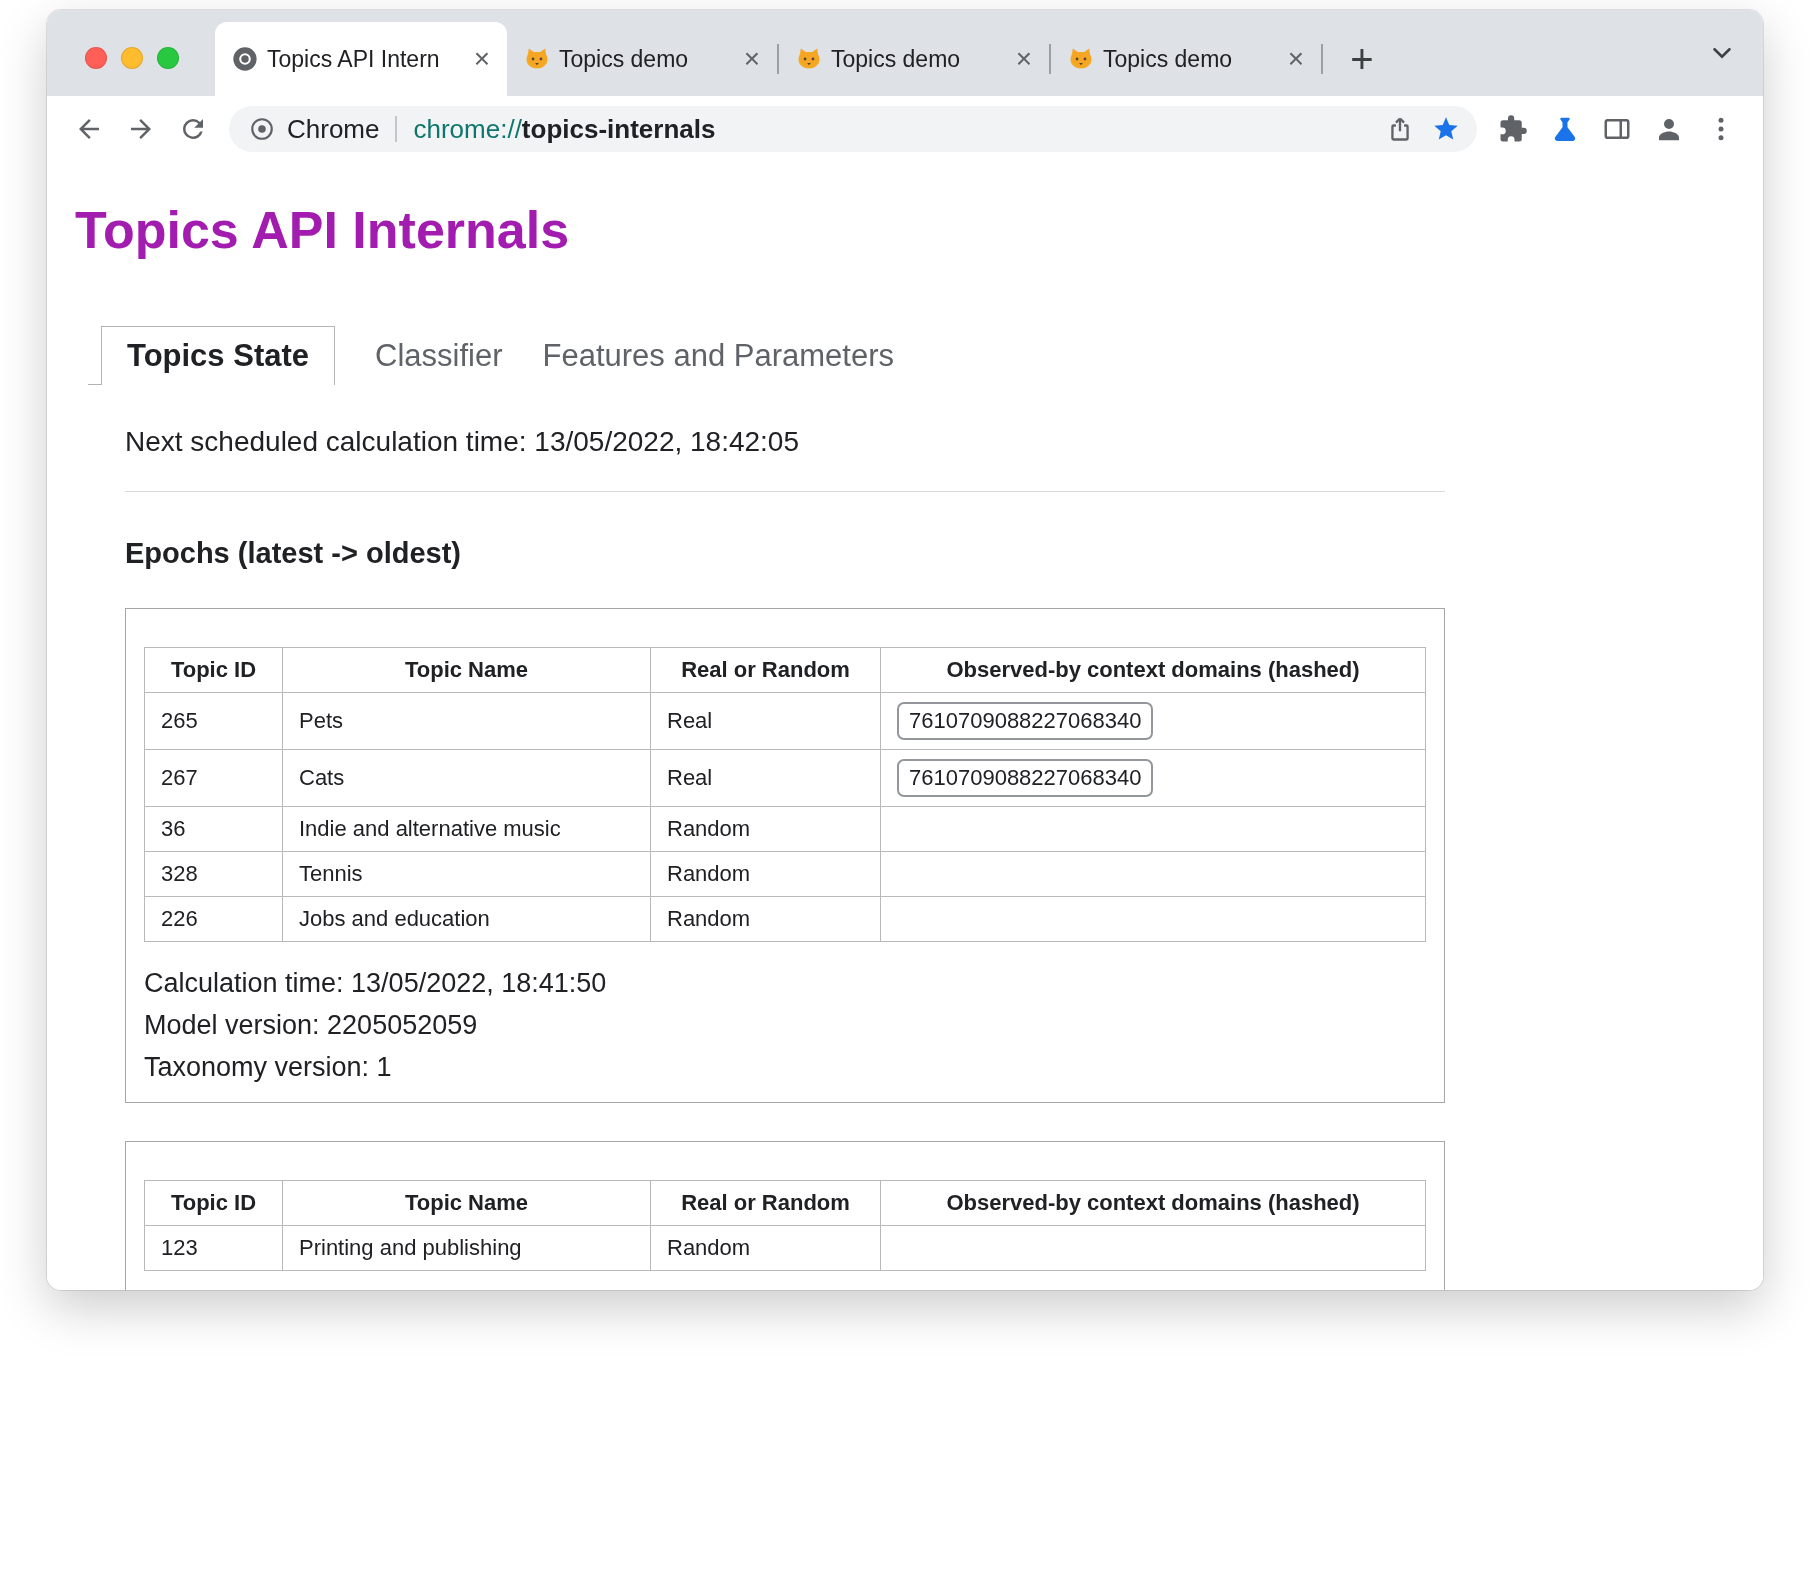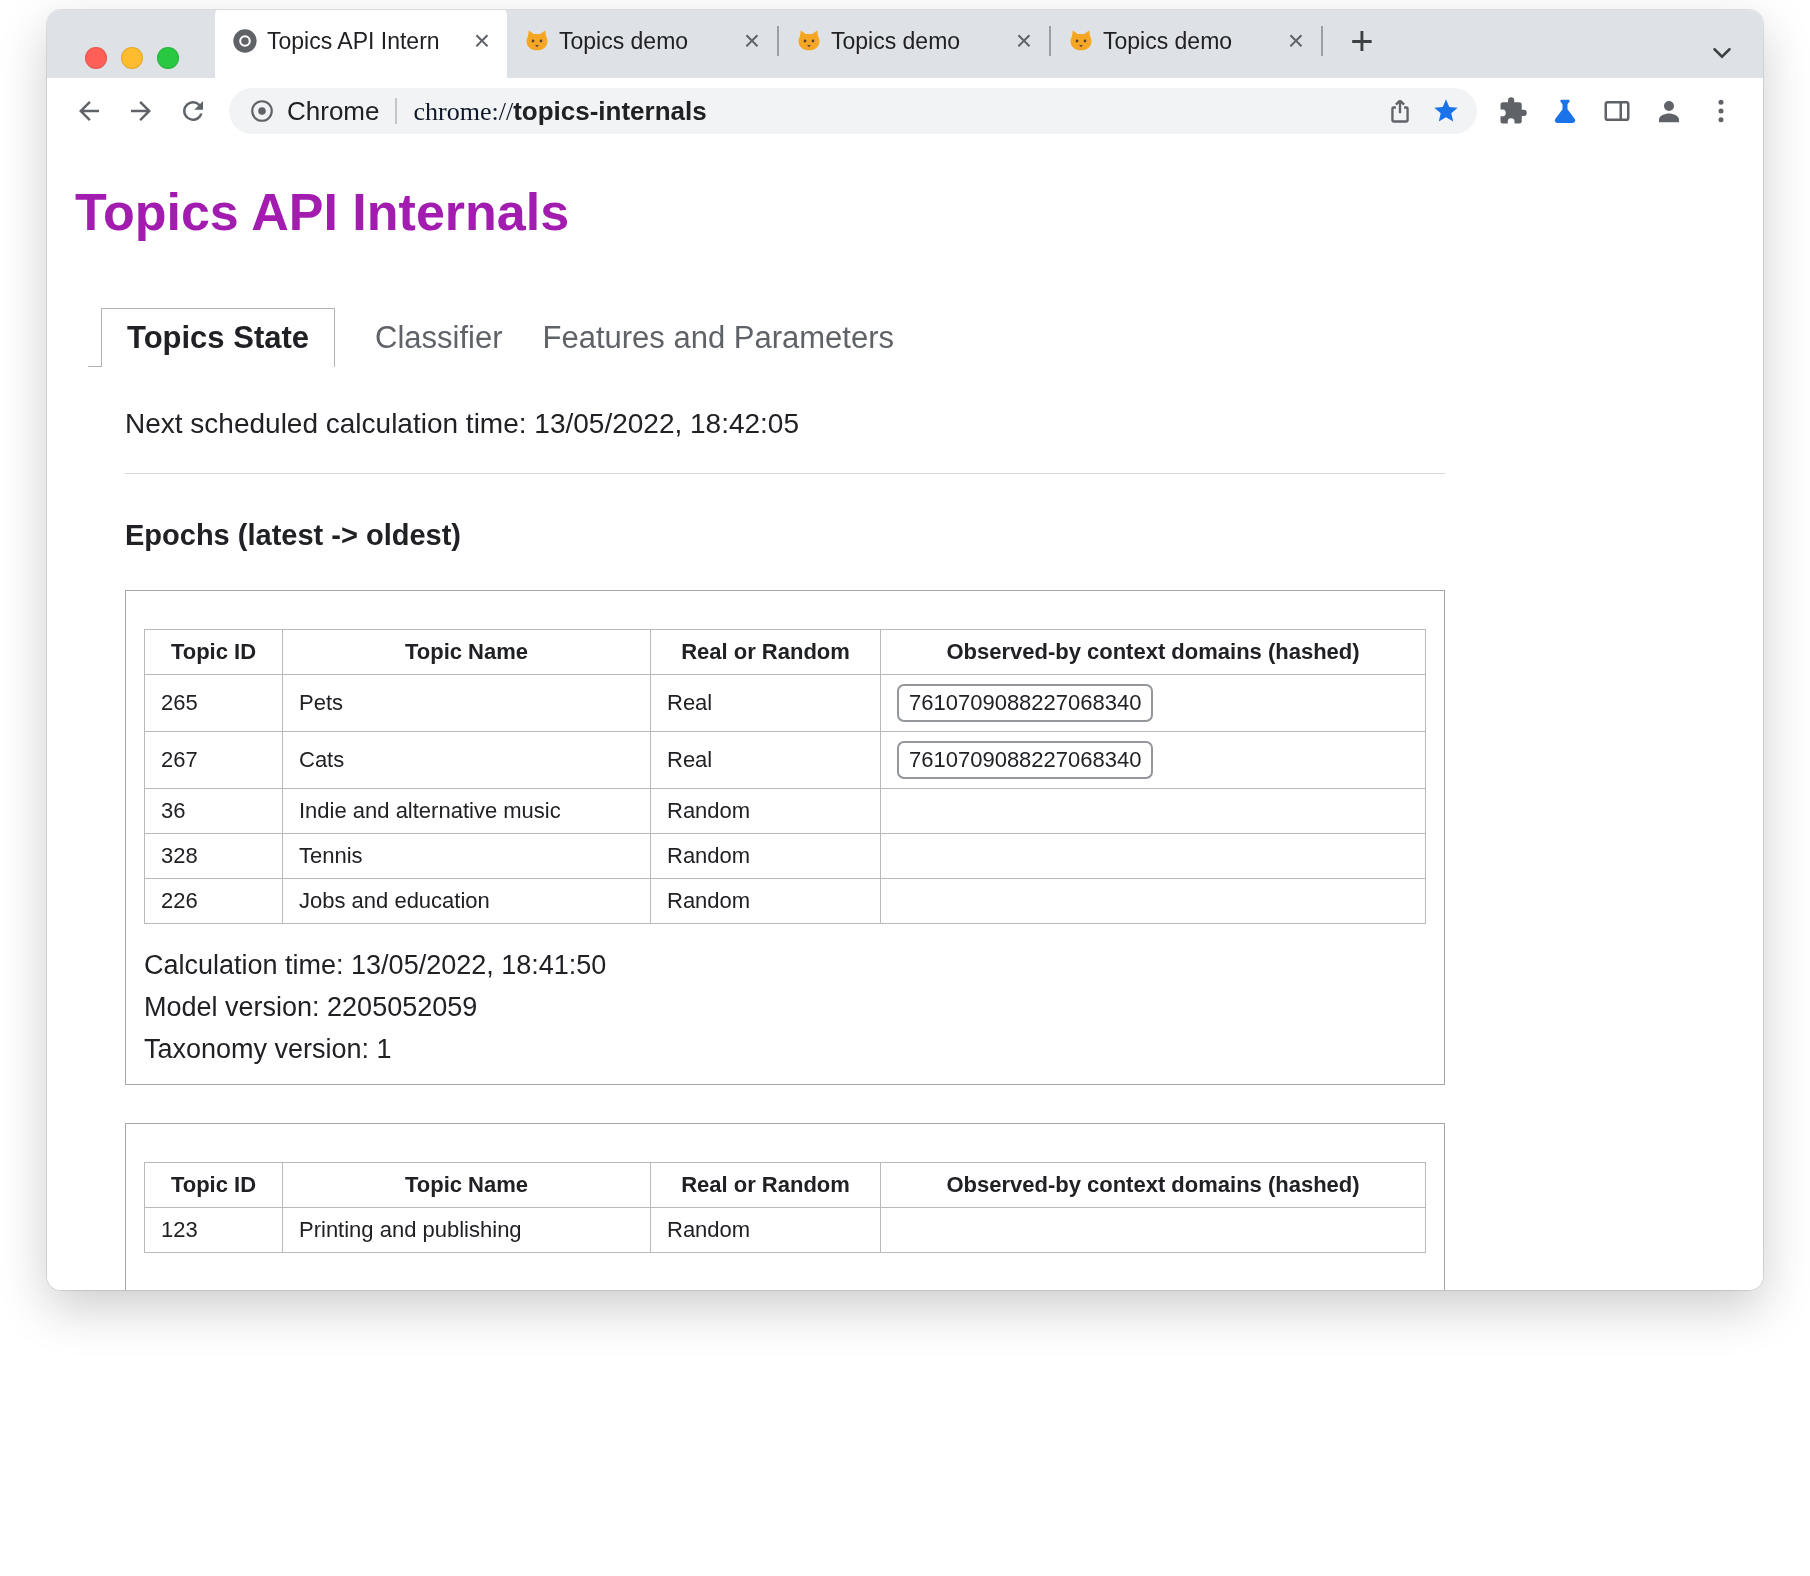--- a/index.html
+++ b/index.html
@@ -8,21 +8,21 @@
   .canvas { position:relative; width:1810px; height:1576px; background:#ffffff; overflow:hidden; }
 
   
   .window {
     position:absolute; left:47px; top:10px; width:1716px; height:1280px;
     background:#fff; border-radius:14px; overflow:hidden;
     box-shadow:0 0 0 1px rgba(0,0,0,.10), 0 18px 50px rgba(0,0,0,.20);
   }
 
   
-  .tabstrip { position:relative; height:68px; background:#dee1e6; }
+  .tabstrip { position:relative; height:86px; background:#dee1e6; }
   .traffic { position:absolute; left:38px; top:37px; display:flex; gap:14px; }
   .tl { width:22px; height:22px; border-radius:50%; box-shadow:inset 0 0 0 1px rgba(0,0,0,.10); }
   .tl.red { background:#ff5f57; }
   .tl.yellow { background:#febc2e; }
   .tl.green { background:#28c840; }
 
   .tabs { position:absolute; left:168px; bottom:0; display:flex; align-items:flex-end; }
   .tab { display:flex; align-items:center; height:74px; width:270px; padding:0 10px 0 16px; }
   .tab.active { width:292px; background:#fff; border-radius:12px 12px 0 0; }
   .favicon { width:28px; height:28px; flex:0 0 auto; }
@@ -37,21 +37,21 @@
   
   .toolbar { height:66px; background:#fff; display:flex; align-items:center; padding:0 16px; }
   .nav-btn { width:52px; height:52px; display:flex; align-items:center; justify-content:center; flex:0 0 auto; }
   .nav-btn svg, .tool-btn svg { display:block; }
   .omnibox { flex:1; height:46px; margin:0 10px; background:#f1f3f4; border-radius:23px;
              display:flex; align-items:center; padding:0 8px 0 20px; min-width:0; }
   .site-chip-icon { width:26px; height:26px; flex:0 0 auto; }
   .site-label { margin-left:12px; font-size:26px; color:#202124; }
   .chip-sep { width:2px; height:26px; background:#c4c7ca; margin:0 16px; flex:0 0 auto; }
   .url { flex:1; font-size:26px; white-space:nowrap; overflow:hidden; min-width:0; }
-  .url .scheme { color:#0f172a;font-family:Liberation Serif, serif; }
+  .url .scheme { color:#0f766e; }
   .url .host { color:#202124; font-weight:700; }
   .inbox-btn { width:46px; height:46px; display:flex; align-items:center; justify-content:center; flex:0 0 auto; }
   .tool-btn { width:52px; height:52px; display:flex; align-items:center; justify-content:center; flex:0 0 auto; }
 
   
   .content { padding:44px 0 0 28px; background:#fff; }
   h1.page-title { font-size:52px; line-height:48px; font-weight:700; color:#a21caf; }
 
   .page-tabs { display:flex; align-items:flex-end; margin:72px 0 0 13px; }
   .baseline-stub { width:13px; height:1px; background:#b3b3b3; align-self:flex-end; }

